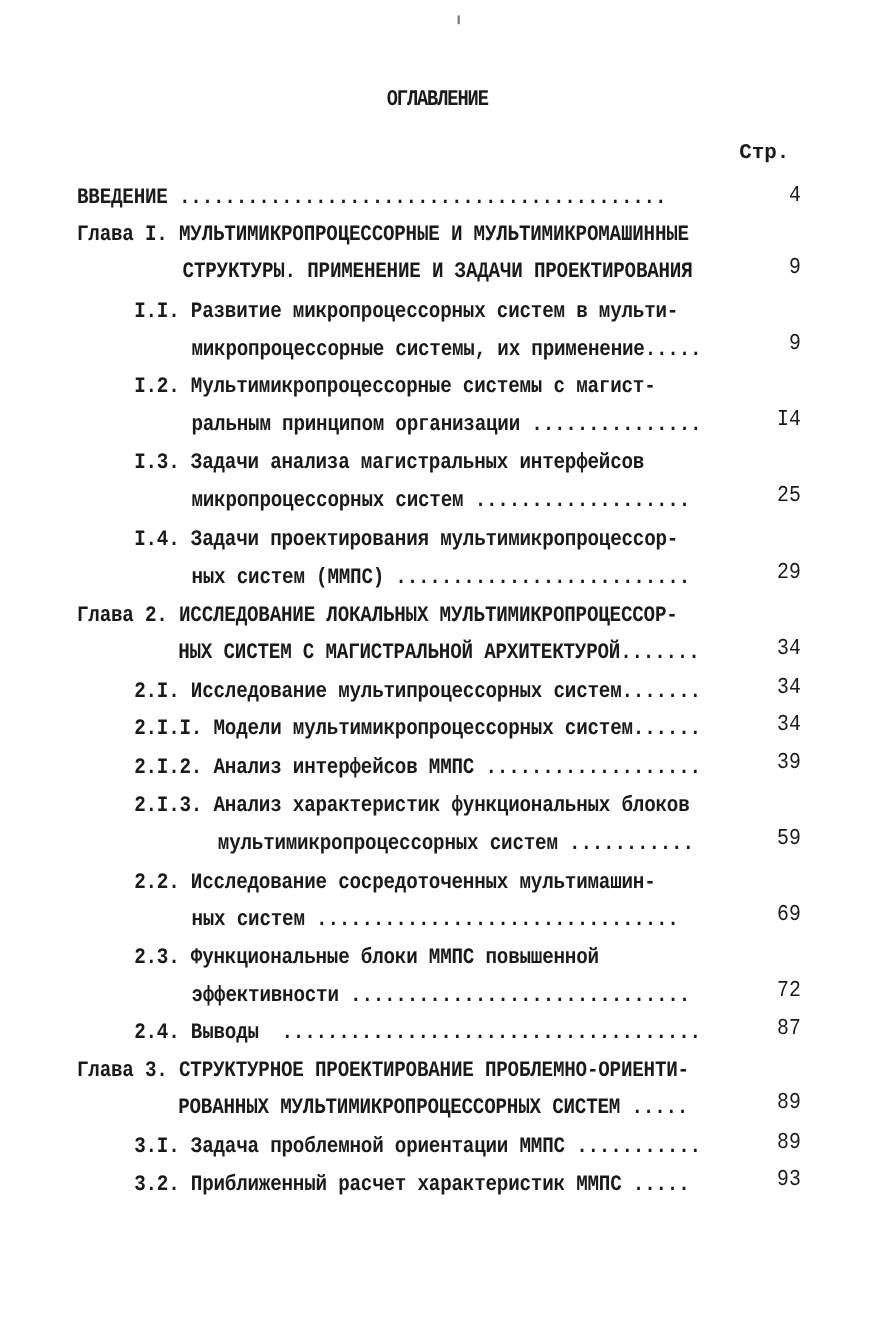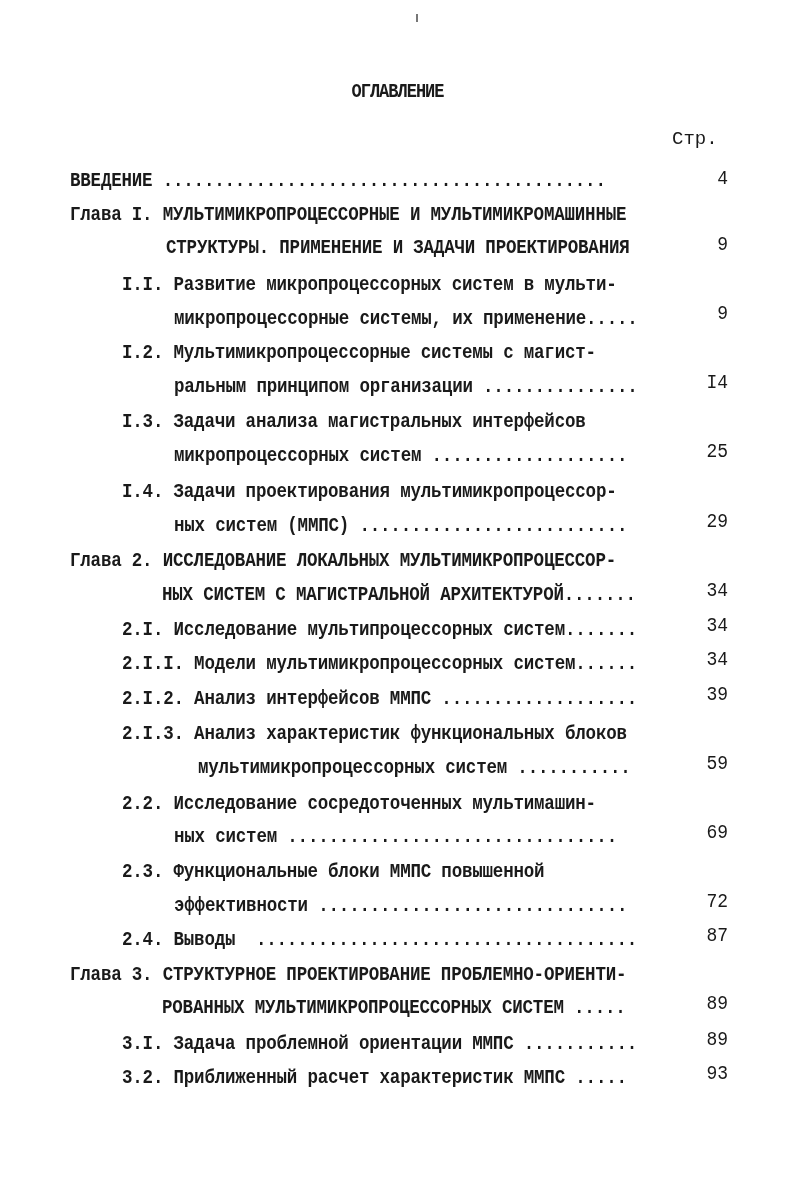--- a/index.html
+++ b/index.html
@@ -7,21 +7,21 @@
     width: 795px; height: 1200px; position: relative; overflow: hidden;
     font-family: "Liberation Mono", "DejaVu Sans Mono", monospace;
     color: #1a1a1a;
   }
   .page { position: absolute; left: 0; top: 0; width: 795px; height: 1200px; }
   .title {
     position: absolute; top: 82px; left: 0; width: 795px; text-align: center;
     font-size: 17px; letter-spacing: -1px; font-weight: bold; transform: scaleY(1.2);
   }
   .page-col-head {
-    position: absolute; top: 128px; left: 672px; font-size: 19px; font-weight: normal;
+    position: absolute; top: 128px; left: 672px; font-size: 19px; font-weight: bold;
   }
   .line {
     position: absolute; white-space: pre; font-size: 17.5px; font-weight: bold;
     letter-spacing: -0.2px; transform: scaleY(1.15); transform-origin: left center;
   }
   .pg {
     position: absolute; left: 690px; width: 38px; text-align: right;
     font-size: 18px; font-weight: normal; transform: scaleY(1.15);
   }
   .mark {

